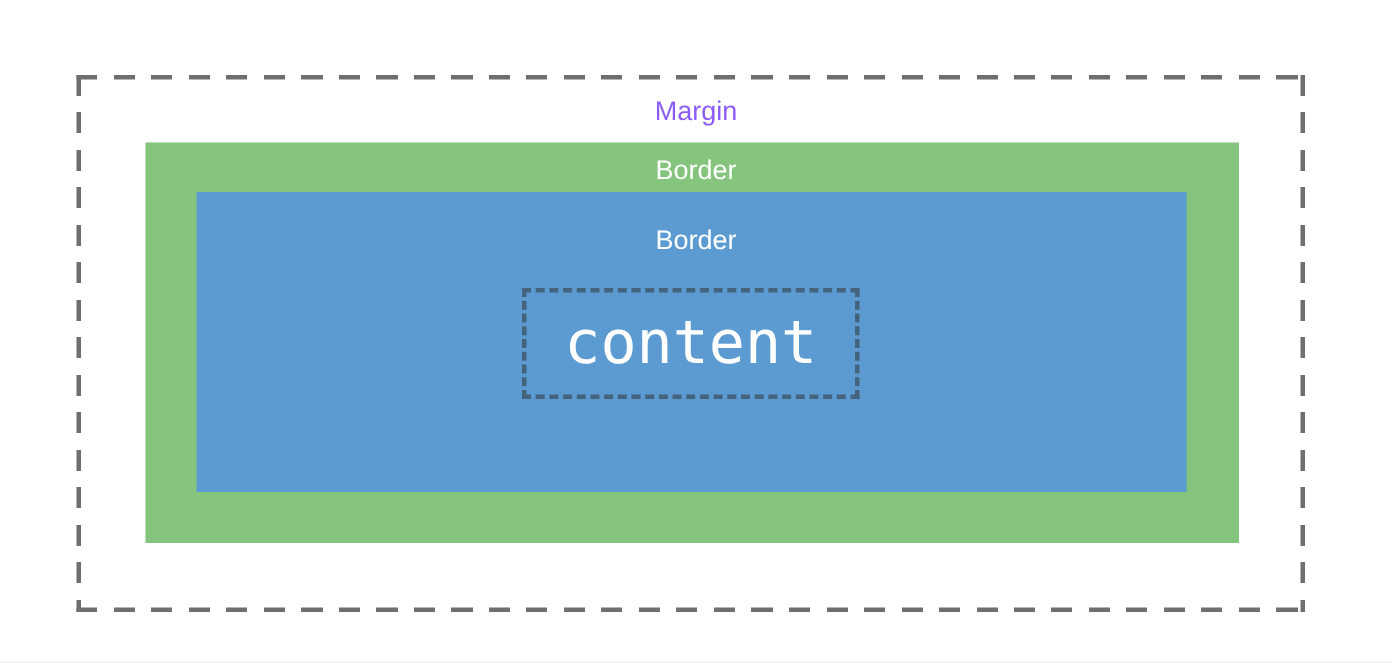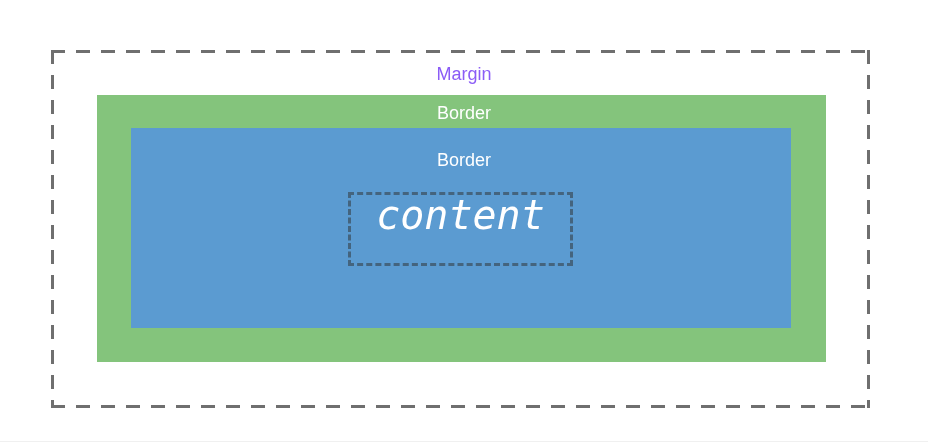--- a/index.html
+++ b/index.html
@@ -81,22 +81,22 @@
   
   .content-box {
     position: absolute;
     left: 348px;
     top: 192px;
     width: 225px;   
     height: 74px;   
     box-sizing: border-box;
     border: 3px dashed #44647e;
     display: flex;
+    align-items: center;
     justify-content: center;
-    font-style: italic;
   }
   .content-label {
     font-family: "DejaVu Sans Mono", "Liberation Mono", monospace;
     font-size: 40px;
     line-height: 1;
     color: #ffffff;
     letter-spacing: 0px;
     white-space: nowrap;
   }
 

